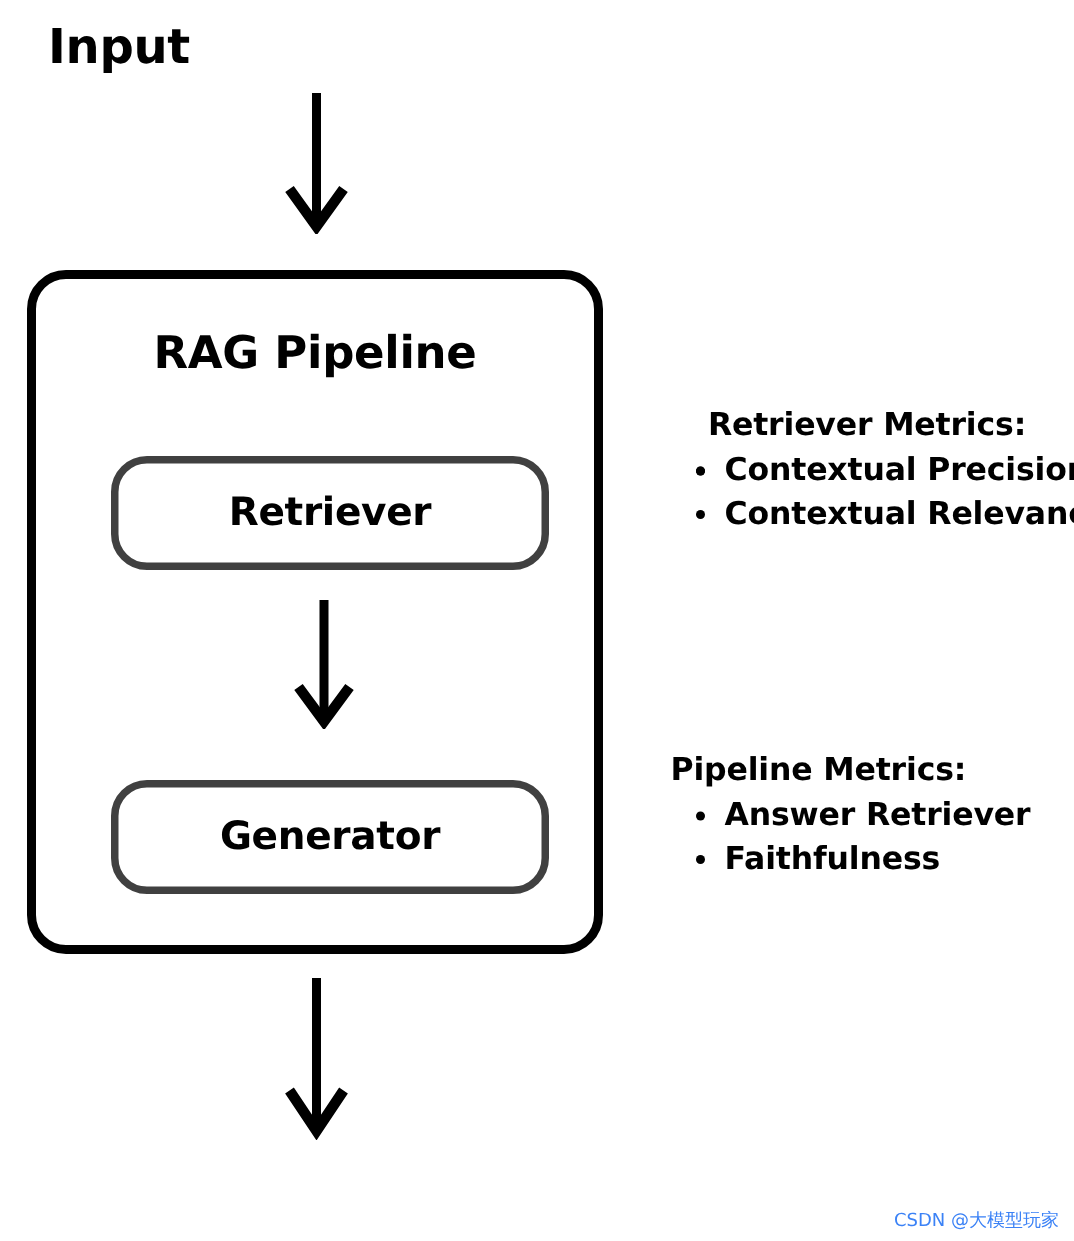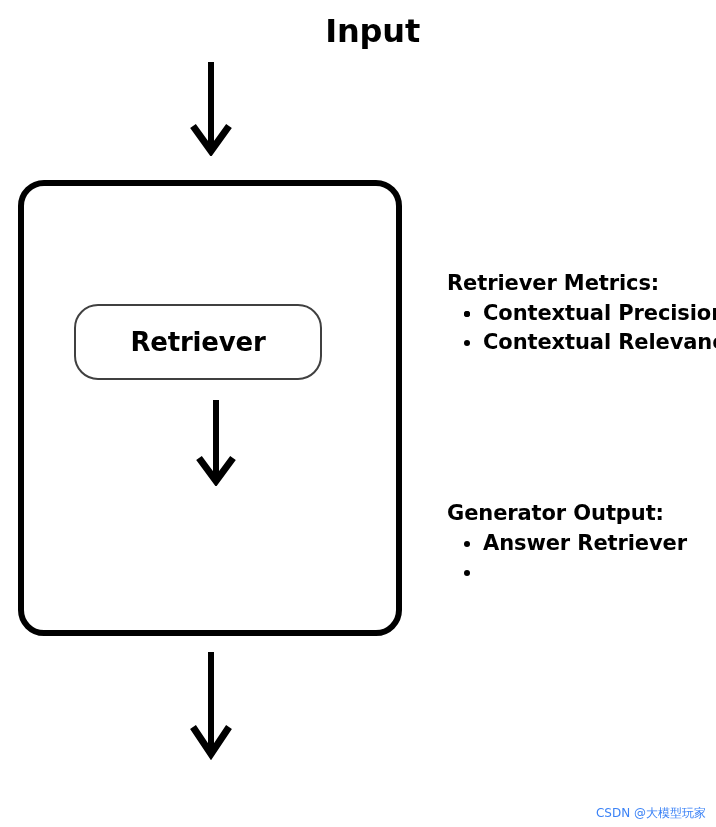--- a/index.html
+++ b/index.html
@@ -15,27 +15,28 @@
     position: relative;
     width: 716px;
     height: 827px;
     background: #ffffff;
     overflow: hidden;
   }
 
   
   .endpoint-label {
     position: absolute;
-    text-align: right;
+    text-align: left;
     font-weight: 700;
     font-size: 32px;
     line-height: 38px;
     letter-spacing: -0.2px;
     color: #000000;
     white-space: nowrap;
+    margin-left: 32px;
   }
   #input-label {
     left: 0;
     top: 12px;
     width: 420px;
   }
   #llm-output-label {
     left: 0;
     top: 780px;
     width: 420px;
@@ -69,23 +70,23 @@
     line-height: 36px;
     letter-spacing: -0.2px;
     color: #000000;
     white-space: nowrap;
   }
 
   
   .stage-box {
     position: absolute;
     left: 50px;
-    width: 248px;
+    width: 292px;
     height: 76px;
-    border: 2px solid #404040;
+    border: 5px solid #404040;
     border-radius: 24px;
     box-sizing: border-box;
     background: #ffffff;
     display: flex;
     align-items: center;
     justify-content: center;
   }
   #retriever-box { top: 118px; }
   #generator-box { top: 334px; }
   .stage-label {
@@ -96,21 +97,21 @@
     color: #000000;
     white-space: nowrap;
   }
 
   
   .metrics-group {
     position: absolute;
     left: 447px;
     width: 262px;
   }
-  #retriever-metrics { top: 270px; }
+  #retriever-metrics { top: 270px; text-align: center; }
   #generator-metrics { top: 500px; }
 
   .metrics-heading {
     font-size: 21px;
     font-weight: 700;
     line-height: 27px;
     letter-spacing: -0.1px;
     color: #000000;
     margin: 0 0 2px 0;
     white-space: nowrap;
@@ -159,30 +160,34 @@
 
   <div id="input-label" class="endpoint-label">Input</div>
 
   <svg class="arrow" style="left:186px; top:60px;" width="50" height="96" viewBox="0 0 50 96">
     <line x1="25" y1="2" x2="25" y2="86" stroke="#000000" stroke-width="6"></line>
     <polyline points="7,66 25,91 43,66" fill="none" stroke="#000000" stroke-width="7" stroke-linecap="butt" stroke-linejoin="miter"></polyline>
   </svg>
 
   <div id="rag-pipeline-box">
 
+    <div id="rag-pipeline-title">RAG Pipeline</div>
 
     <div id="retriever-box" class="stage-box">
       <span class="stage-label">Retriever</span>
     </div>
 
     <svg class="arrow" style="left:168px; top:212px;" width="48" height="88" viewBox="0 0 48 88">
       <line x1="24" y1="2" x2="24" y2="79" stroke="#000000" stroke-width="6"></line>
       <polyline points="7,60 24,83 41,60" fill="none" stroke="#000000" stroke-width="7" stroke-linecap="butt" stroke-linejoin="miter"></polyline>
     </svg>
 
+    <div id="generator-box" class="stage-box">
+      <span class="stage-label">Generator</span>
+    </div>
   </div>
 
   <svg class="arrow" style="left:186px; top:650px;" width="50" height="110" viewBox="0 0 50 110">
     <line x1="25" y1="2" x2="25" y2="99" stroke="#000000" stroke-width="6"></line>
     <polyline points="7,77 25,104 43,77" fill="none" stroke="#000000" stroke-width="7" stroke-linecap="butt" stroke-linejoin="miter"></polyline>
   </svg>
 
 
   <div id="retriever-metrics" class="metrics-group">
     <div class="metrics-heading">Retriever Metrics:</div>
@@ -195,27 +200,28 @@
         <span>Contextual Precision</span>
       </li>
       <li class="metrics-item">
         <span class="bullet-dot"></span>
         <span>Contextual Relevancy</span>
       </li>
     </ul>
   </div>
 
   <div id="generator-metrics" class="metrics-group">
-    <div class="metrics-heading">Generator Output:</div>
+    <div class="metrics-heading">Pipeline Metrics:</div>
     <ul class="metrics-list">
       <li class="metrics-item">
         <span class="bullet-dot"></span>
         <span>Answer Retriever</span>
       </li>
       <li class="metrics-item">
         <span class="bullet-dot"></span>
+        <span>Faithfulness</span>
       </li>
     </ul>
   </div>
 
   <div id="watermark">CSDN @大模型玩家</div>
 
 </div>
 
 </body></html>

